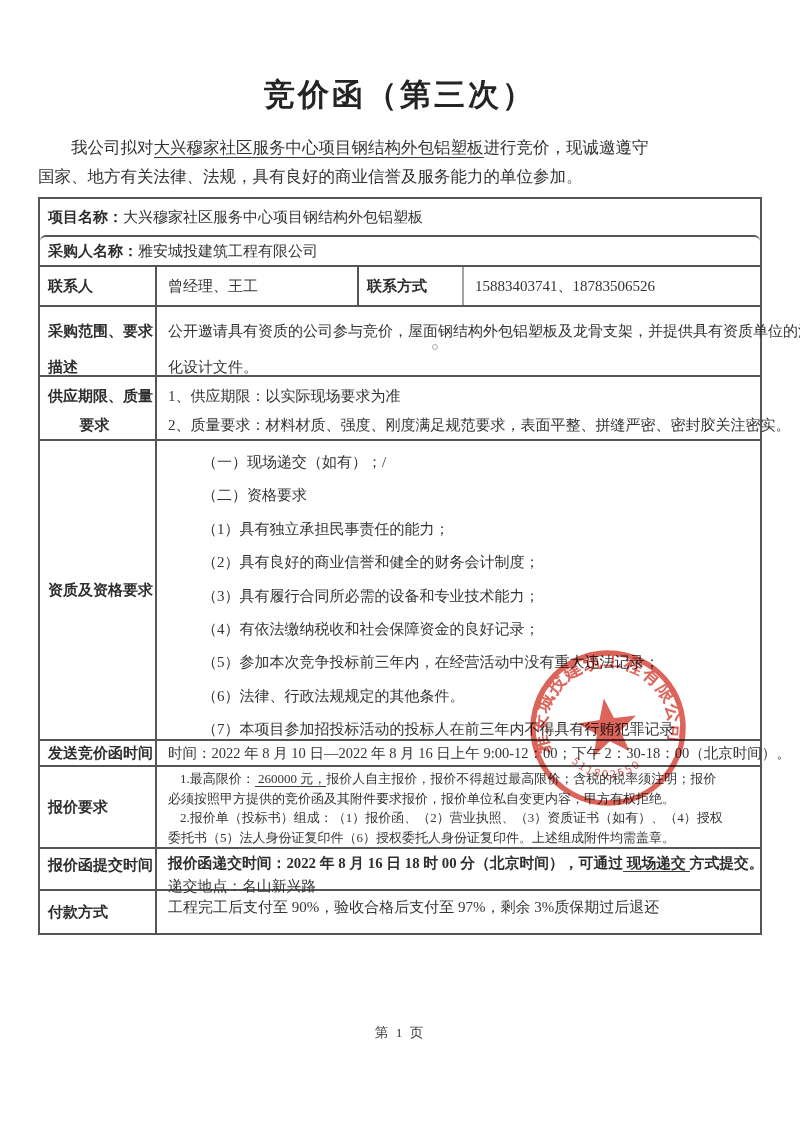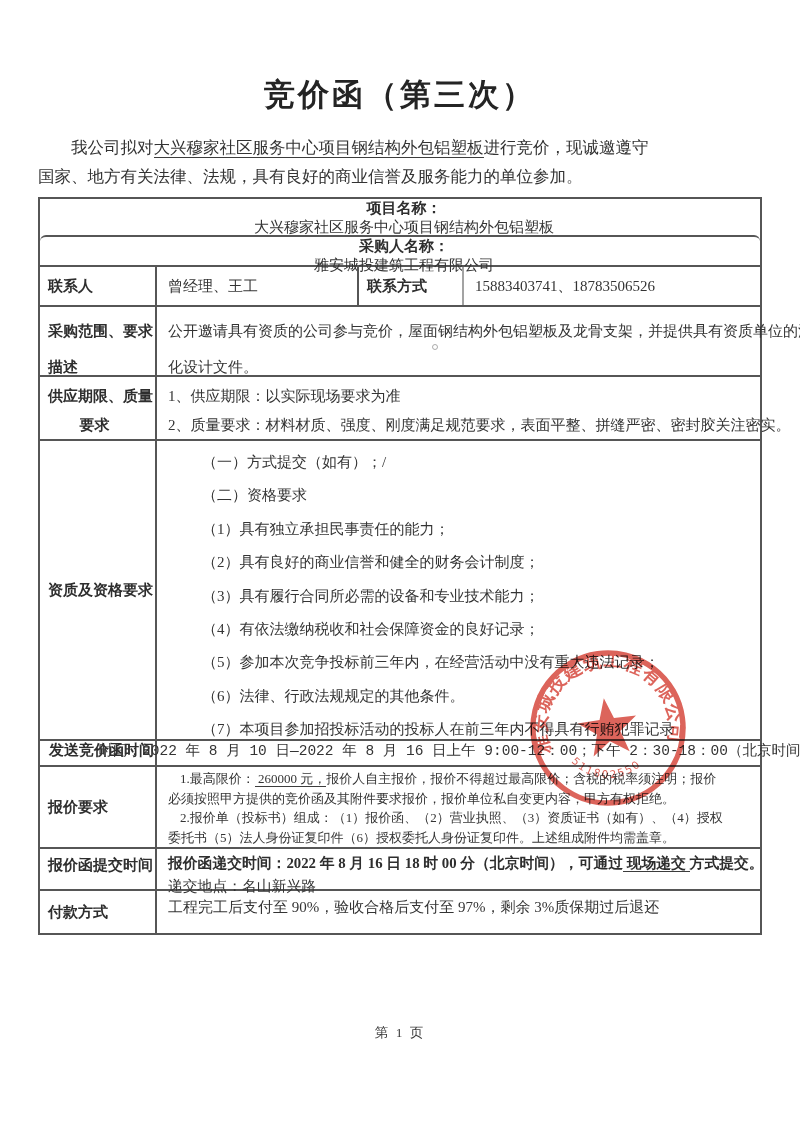--- a/index.html
+++ b/index.html
@@ -43,21 +43,21 @@
   .r4{height:70px;}
   .r4 .label-cell{padding-top:6px;line-height:36px;}
   .r4 .content-cell{padding-top:6px;line-height:36px;}
   .r5{height:64px;}
   .r5 .label-cell{padding-top:5px;line-height:29px;}
   .r5 .label-cell .lab2{text-align:center;padding-right:14px;}
   .r5 .content-cell{padding-top:5px;line-height:29px;}
   .r6{height:300px;}
   .r6 .content-cell{padding-top:5px;line-height:33.4px;}
   .qual-line{padding-left:34px;white-space:nowrap;}
-  .r7{height:26px;font-size:14.5px;font-family:Liberation Mono, monospace;}
+  .r7{height:26px;font-size:14.5px;}
   .r7 .label-cell{font-size:15px;}
   .r8{height:82px;}
   .r8 .content-cell{padding-top:2px;line-height:19.6px;font-size:13px;}
   .pl1{padding-left:12px;}
   .r9{height:42px;}
   .r9 .label-cell{padding-top:7px;}
   .r9 .content-cell{padding-top:3px;line-height:23px;font-size:14.8px;}
   .bold-line{font-weight:bold;color:#2e2e2e;}
   .r10{height:44px;}
   .r10 .content-cell{padding-top:5px;line-height:22px;}
@@ -66,21 +66,21 @@
     font-size:13.5px;letter-spacing:2px;color:#3c3c3c;
   }
   .seal{
     position:absolute;left:523px;top:643px;width:170px;height:170px;
     opacity:0.84;mix-blend-mode:multiply;pointer-events:none;
   }
   .artifact-dot{
     position:absolute;left:432px;top:344px;width:4px;height:4px;
     border:1px solid #8a8a8a;border-radius:50%;opacity:.7;
   }
-  .nowrap{white-space:nowrap;flex-direction:column;}
+  .nowrap{white-space:nowrap;}
 </style>
 </head>
 <body>
 
 <div class="page">
 
   <div class="doc-title">竞价函（第三次）</div>
 
   <div class="intro">
     <div class="l1"><span>我公司拟对</span><span class="u">大兴穆家社区服务中心项目钢结构外包铝塑板</span><span>进行竞价，现诚邀遵守</span></div>
@@ -130,21 +130,21 @@
       </div>
       <div class="cell content-cell">
         <div>1、供应期限：以实际现场要求为准</div>
         <div class="nowrap">2、质量要求：材料材质、强度、刚度满足规范要求，表面平整、拼缝严密、密封胶关注密实。</div>
       </div>
     </div>
 
     <div class="row r6">
       <div class="cell label-cell v-center">资质及资格要求</div>
       <div class="cell content-cell">
-        <div class="qual-line">（一）方式提交（如有）；/</div>
+        <div class="qual-line">（一）现场递交（如有）；/</div>
         <div class="qual-line">（二）资格要求</div>
         <div class="qual-line">（1）具有独立承担民事责任的能力；</div>
         <div class="qual-line">（2）具有良好的商业信誉和健全的财务会计制度；</div>
         <div class="qual-line">（3）具有履行合同所必需的设备和专业技术能力；</div>
         <div class="qual-line">（4）有依法缴纳税收和社会保障资金的良好记录；</div>
         <div class="qual-line">（5）参加本次竞争投标前三年内，在经营活动中没有重大违法记录；</div>
         <div class="qual-line">（6）法律、行政法规规定的其他条件。</div>
         <div class="qual-line">（7）本项目参加招投标活动的投标人在前三年内不得具有行贿犯罪记录</div>
       </div>
     </div>

